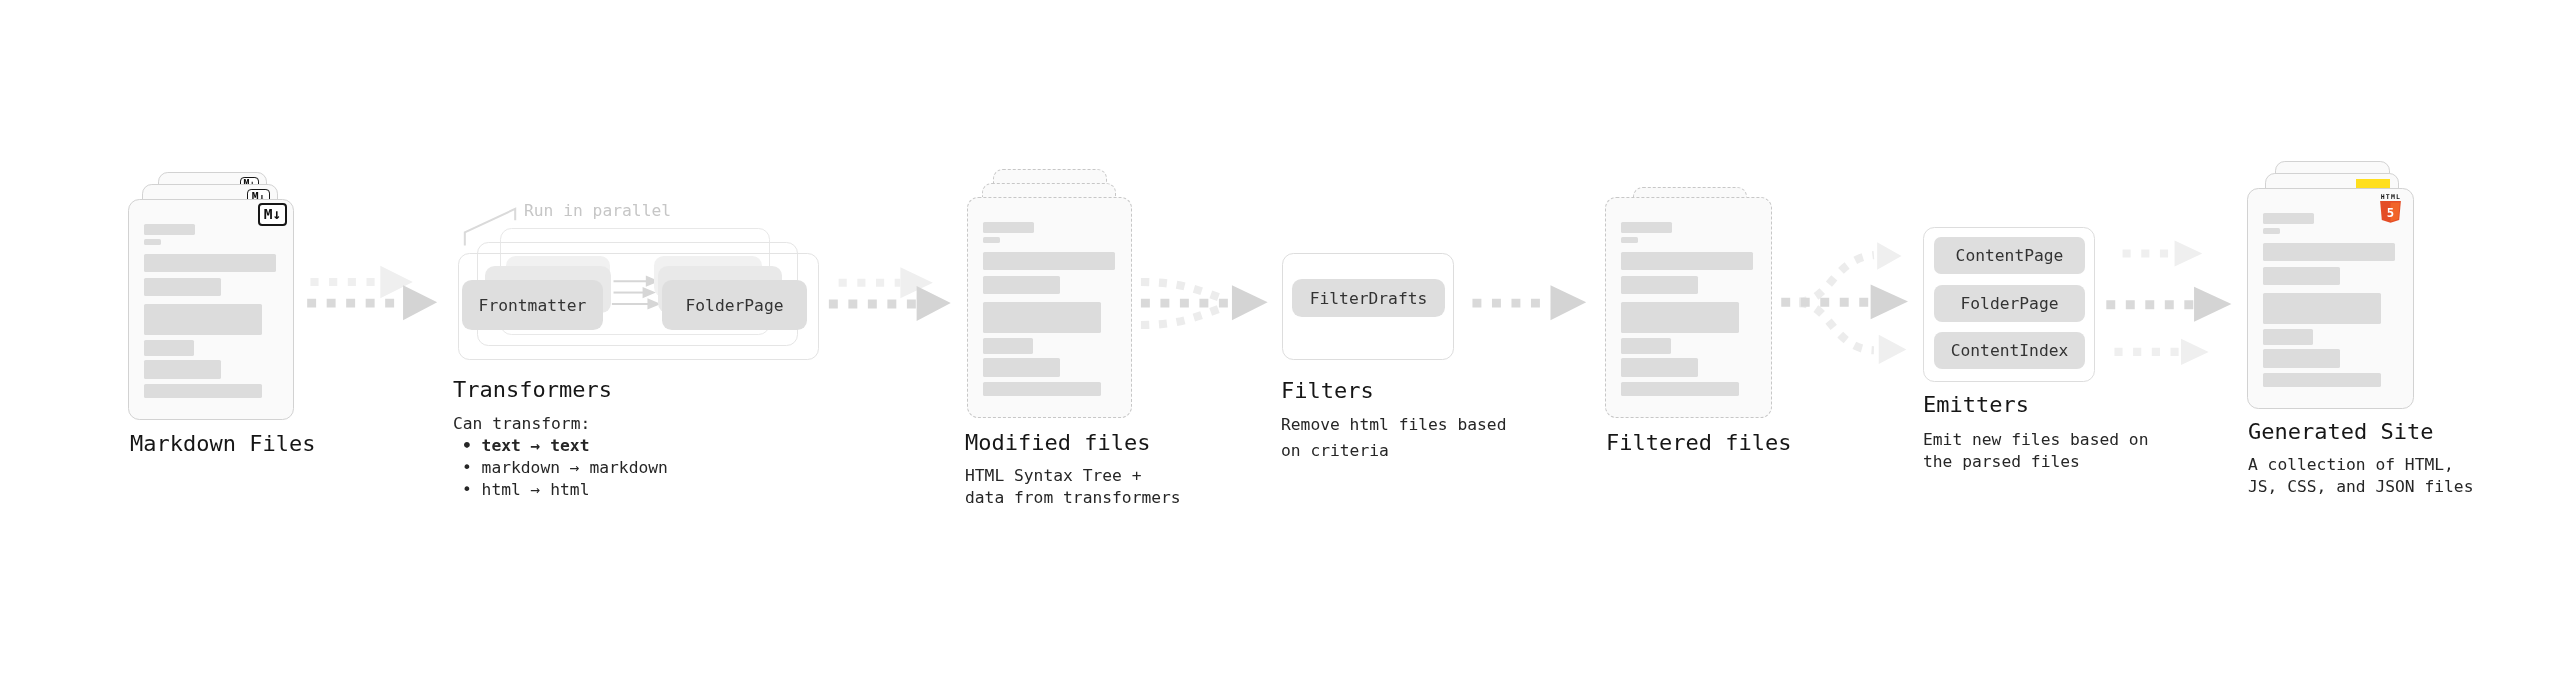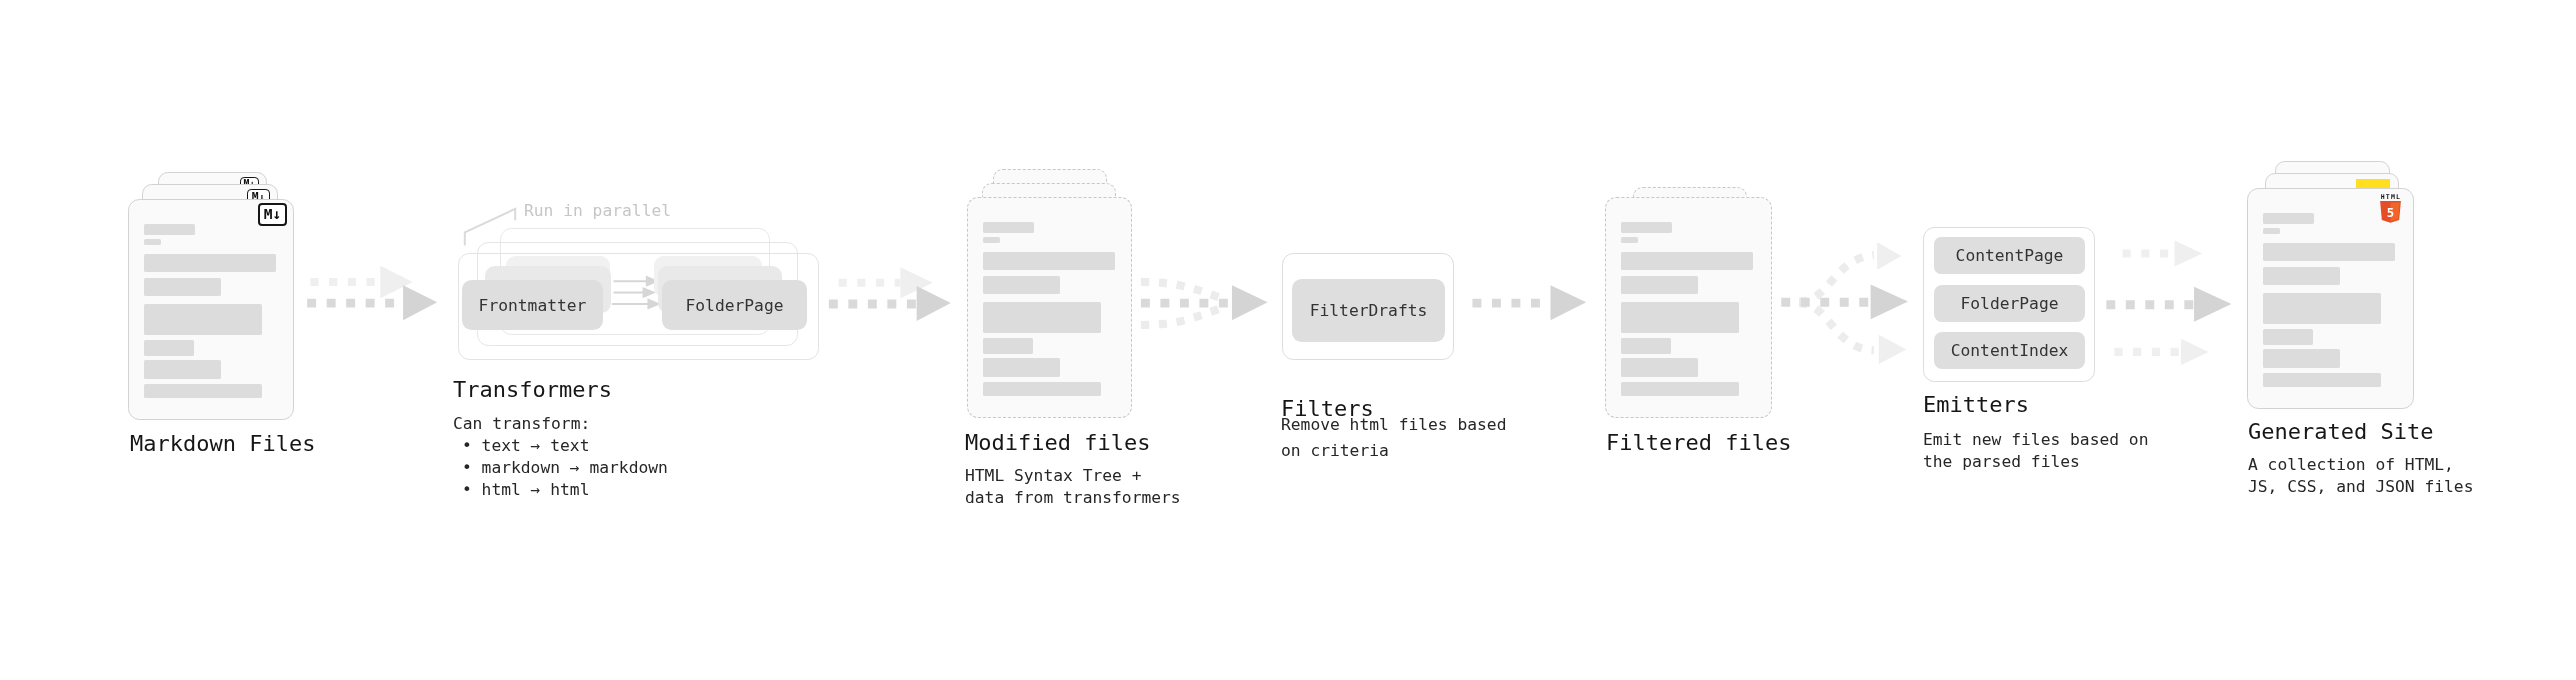--- a/index.html
+++ b/index.html
@@ -137,21 +137,21 @@
     <div class="node-ghost2 z2" style="left:506px;top:256px;width:104px;height:41px;"></div>
     <div class="node-ghost2 z2" style="left:654px;top:256px;width:108px;height:41px;"></div>
     <div class="node-ghost1 z2" style="left:485px;top:266px;width:126px;height:47px;"></div>
     <div class="node-ghost1 z2" style="left:658px;top:266px;width:124px;height:47px;"></div>
 
     <div class="node z3" style="left:462px;top:280px;width:141px;height:50px;">Frontmatter</div>
     <div class="node z3" style="left:662px;top:280px;width:145px;height:50px;">FolderPage</div>
 
     <div class="stage-label" style="left:453px;top:377px;">Transformers</div>
     <div class="stage-sub" style="left:453px;top:413px;">Can transform:</div>
-    <div class="stage-sub" style="left:462px;top:435px;">• text → text</div>
+    <div class="stage-sub" style="left:462px;top:435px;font-weight:bold;">• text → text</div>
     <div class="stage-sub" style="left:462px;top:457px;">• markdown → markdown</div>
     <div class="stage-sub" style="left:462px;top:479px;">• html → html</div>
   </div>
 
   <div>
     <div class="doc-dashed tab z2" style="left:993px;top:169px;width:114px;height:57px;"></div>
     <div class="doc-dashed tab z3" style="left:982px;top:183px;width:134px;height:65px;"></div>
     <div class="doc-dashed z4" style="left:967px;top:197px;width:165px;height:221px;">
       <div class="bars">
         <i style="width:51px;height:11.4px;margin-bottom:4.1px"></i>
@@ -164,22 +164,22 @@
         <i style="width:118px;height:14px;"></i>
       </div>
     </div>
     <div class="stage-label" style="left:965px;top:430px;">Modified files</div>
     <div class="stage-sub" style="left:965px;top:465px;">HTML Syntax Tree +</div>
     <div class="stage-sub" style="left:965px;top:487px;">data from transformers</div>
   </div>
 
   <div>
     <div class="panel z2" style="left:1282px;top:253px;width:172px;height:107px;"></div>
-    <div class="node z3" style="left:1292px;top:279px;width:153px;height:63px;">FilterDrafts</div>
-    <div class="stage-label" style="left:1281px;top:396px;">Filters</div>
+    <div class="node z3" style="left:1292px;top:279px;width:153px;height:38px;">FilterDrafts</div>
+    <div class="stage-label" style="left:1281px;top:378px;">Filters</div>
     <div class="stage-sub" style="left:1281px;top:414px;">Remove html files based</div>
     <div class="stage-sub" style="left:1281px;top:440px;">on criteria</div>
   </div>
 
   <div>
     <div class="doc-dashed tab z2" style="left:1633px;top:187px;width:114px;height:57px;"></div>
     <div class="doc-dashed z3" style="left:1605px;top:197px;width:167px;height:221px;">
       <div class="bars">
         <i style="width:51px;height:11.4px;margin-bottom:4.1px"></i>
         <i style="width:17px;height:5.7px;margin-bottom:9px"></i>

